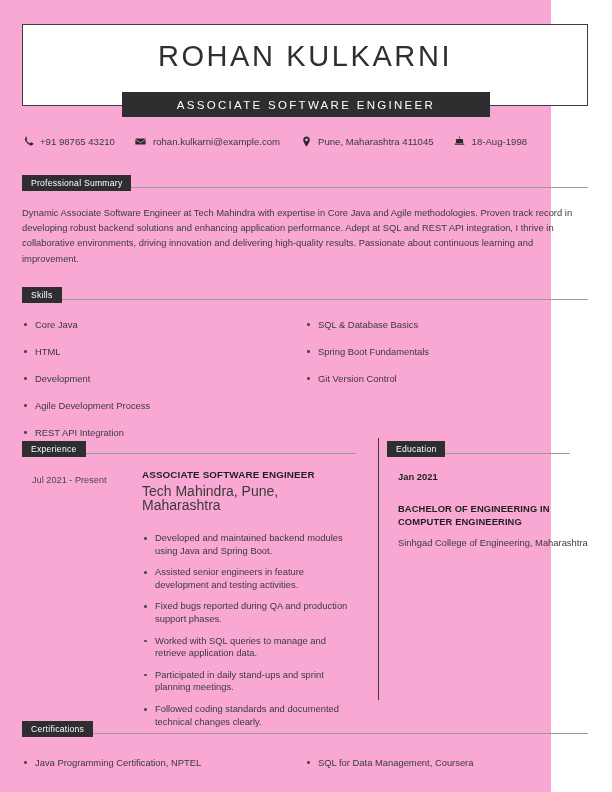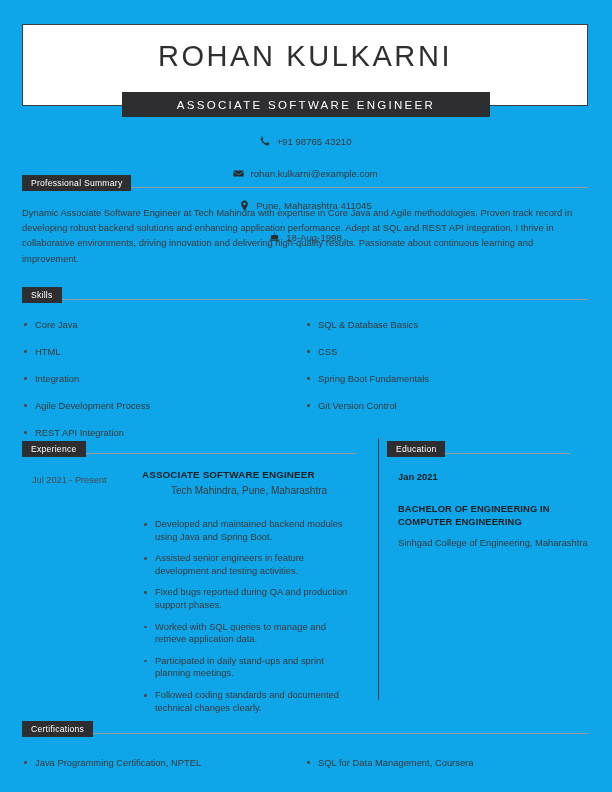--- a/index.html
+++ b/index.html
@@ -12,23 +12,23 @@
     height: 792px;
     font-family: "Liberation Sans", sans-serif;
     color: #3a3a3a;
     position: relative;
     overflow: hidden;
   }
 
   .page {
     position: absolute;
     left: 0; top: 0;
-    width: 612px;
+    width: 551px;
     height: 792px;
-    background: #0ea5e9;
+    background: #f9a8d4;
   }
 
   
   .header-block {
     position: absolute;
     left: 22px;
     top: 24px;
     width: 566px;
     height: 82px;
     border: 1.5px solid #3d3d40;
@@ -68,21 +68,20 @@
   .contact-row {
     position: absolute;
     left: 22px;
     top: 135px;
     width: 566px;
     display: flex;
     align-items: center;
     gap: 20px;
     font-size: 9.6px;
     color: #3a3a3a;
-    flex-direction: column;
   }
   .contact-item {
     display: flex;
     align-items: center;
     gap: 6px;
     white-space: nowrap;
   }
   .contact-item .ico {
     display: inline-flex;
     align-items: center;
@@ -201,25 +200,24 @@
     flex: 1;
   }
   .exp-role {
     font-size: 9.8px;
     font-weight: bold;
     color: #1f1f1f;
     letter-spacing: 0.15px;
     line-height: 14px;
   }
   .exp-company {
-    font-size: 10px;
+    font-size: 14px;
     color: #3a3a3a;
     margin-top: 2px;
     line-height: 14px;
-    text-align: center;
   }
   .exp-main ul.blist {
     margin-top: 20px;
   }
   .exp-main ul.blist li {
     margin-bottom: 9px;
     line-height: 12.6px;
   }
 
   .edu-body {
@@ -325,29 +323,28 @@
       <span class="sec-tab">Skills</span>
       <span class="sec-rule"></span>
     </div>
   </div>
 
   <div class="skills-cols">
     <div class="skills-col">
       <ul class="blist">
         <li>Core Java</li>
         <li>HTML</li>
-        <li>Integration</li>
+        <li>Development</li>
         <li>Agile Development Process</li>
         <li>REST API Integration</li>
       </ul>
     </div>
     <div class="skills-col">
       <ul class="blist">
         <li>SQL &amp; Database Basics</li>
-        <li>CSS</li>
         <li>Spring Boot Fundamentals</li>
         <li>Git Version Control</li>
       </ul>
     </div>
   </div>
 
   <div class="sec" style="left:22px; top:438px; width:334px;">
     <div class="sec-head">
       <span class="sec-tab">Experience</span>
       <span class="sec-rule"></span>

